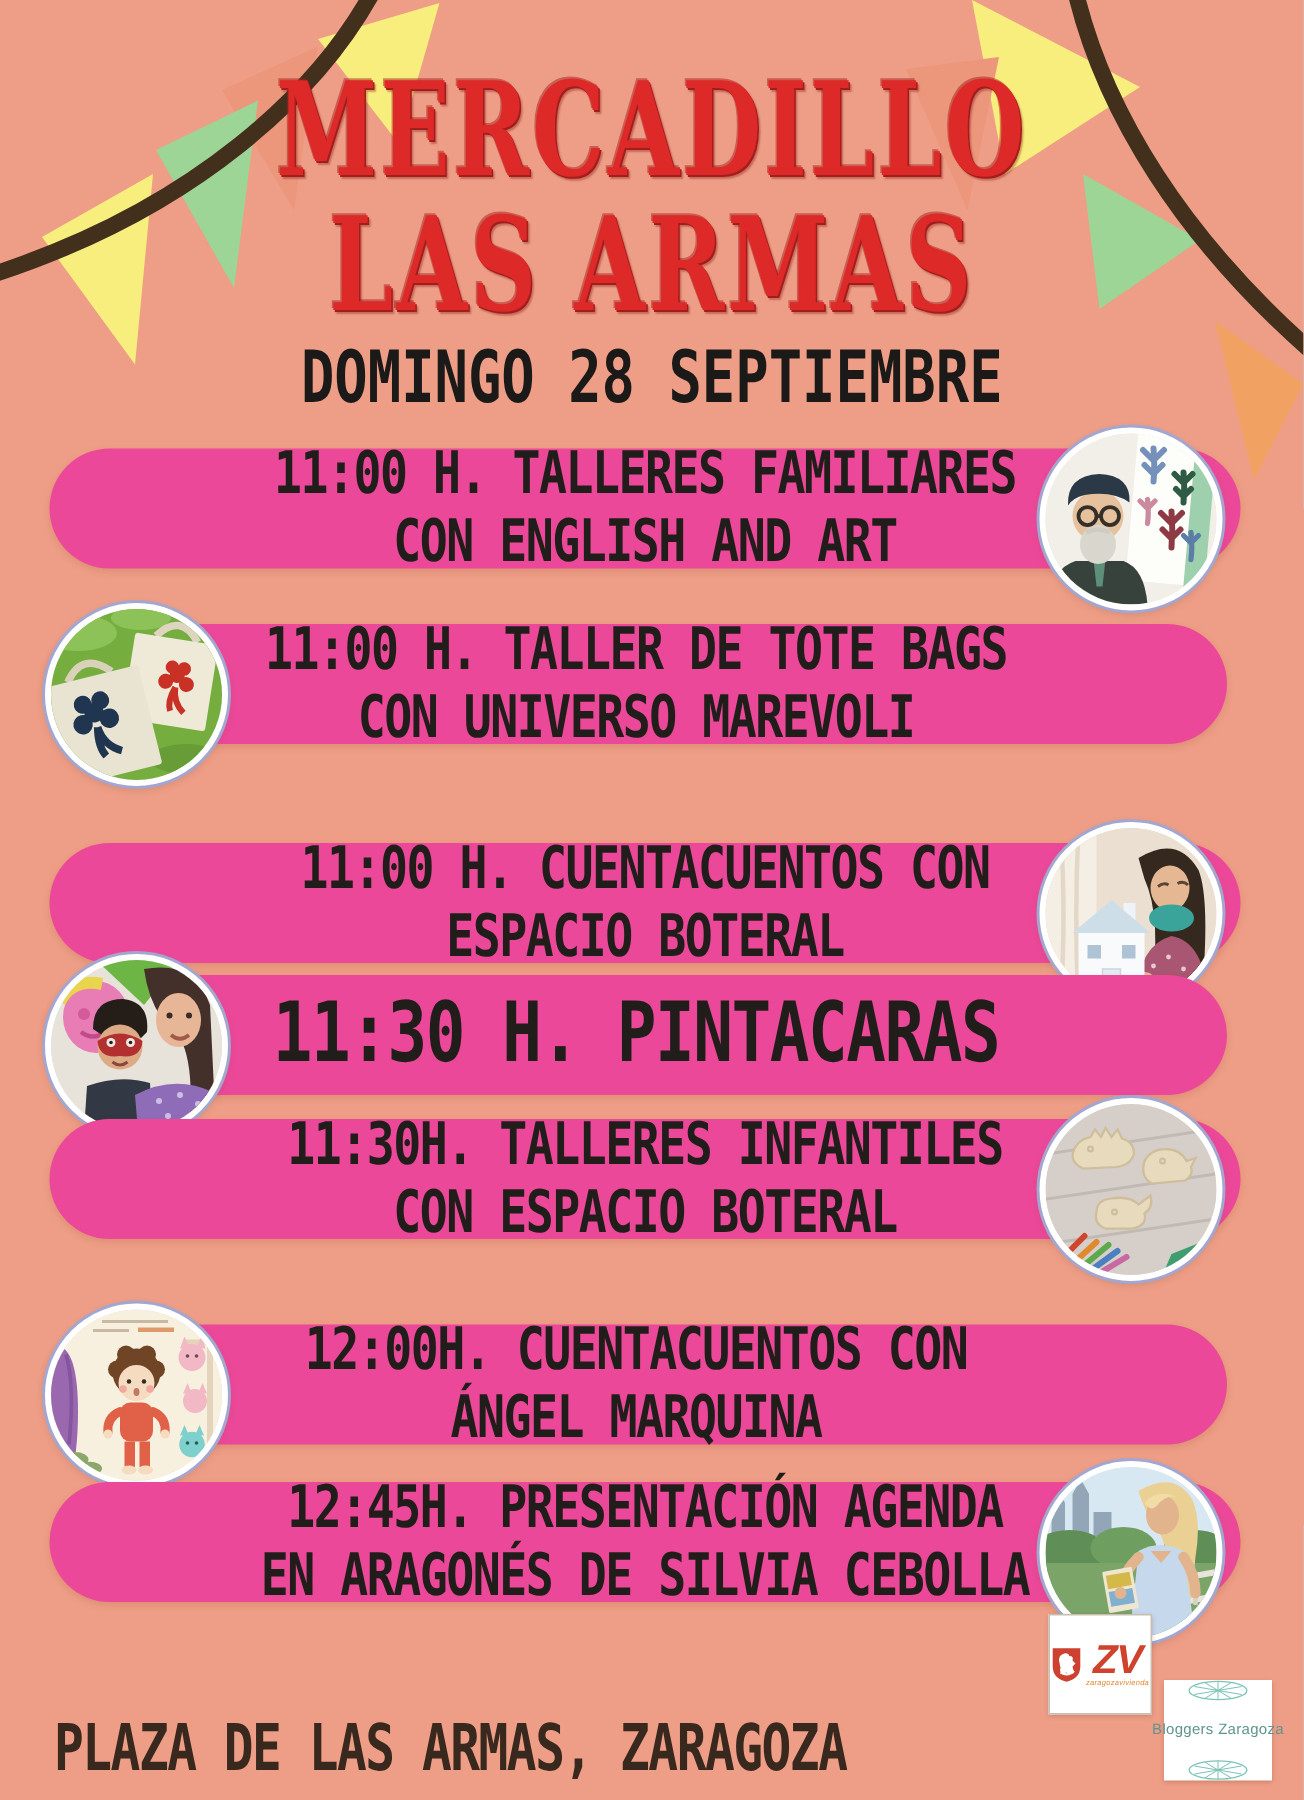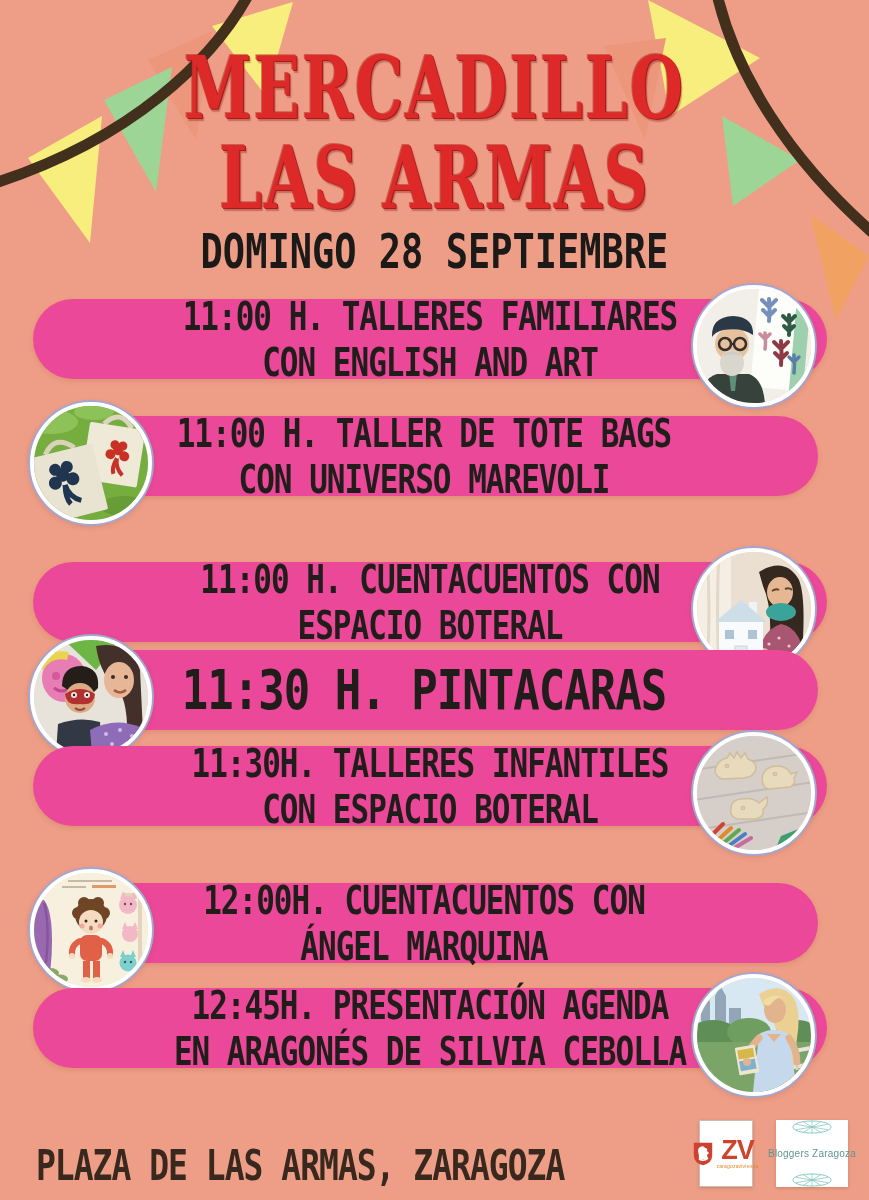--- a/index.html
+++ b/index.html
@@ -52,21 +52,21 @@
   .av-left{left:0px;}
   .footer{
     position:absolute;left:36px;top:1140px;
     font-weight:bold;font-size:33px;letter-spacing:-1px;color:#38281d;
     transform:scaleY(1.3);transform-origin:left top;white-space:nowrap;
   }
   .logo{
     position:absolute;background:#ffffff;box-shadow:0 1px 3px rgba(120,60,40,.3);
     display:flex;flex-direction:column;align-items:center;justify-content:center;
   }
-  .logo-zv{left:699px;top:1120px;width:54px;height:67px;border:1px solid #c9beb2;box-sizing:border-box;}
+  .logo-zv{left:699px;top:1076px;width:69px;height:67px;border:1px solid #c9beb2;box-sizing:border-box;font-style:italic;}
   .logo-bloggers{left:776px;top:1120px;width:72px;height:67px;}
   .zv-wrap{display:flex;align-items:center;justify-content:center;gap:3px;}
   .zv-col{display:flex;flex-direction:column;align-items:center;}
   .zv-text{font-family:"Liberation Sans",sans-serif;font-weight:bold;font-size:27px;line-height:25px;letter-spacing:-1px;color:#cf422c;}
   .zv-sub{font-family:"Liberation Sans",sans-serif;font-size:5px;color:#e2862f;letter-spacing:.2px;}
   .bz-text{font-family:Liberation Sans, sans-serif;font-size:10px;color:#5f958e;letter-spacing:.2px;white-space:nowrap;margin:14px 0;}
   .orn-b{transform:rotate(180deg);}
 </style>
 </head>
 <body>

